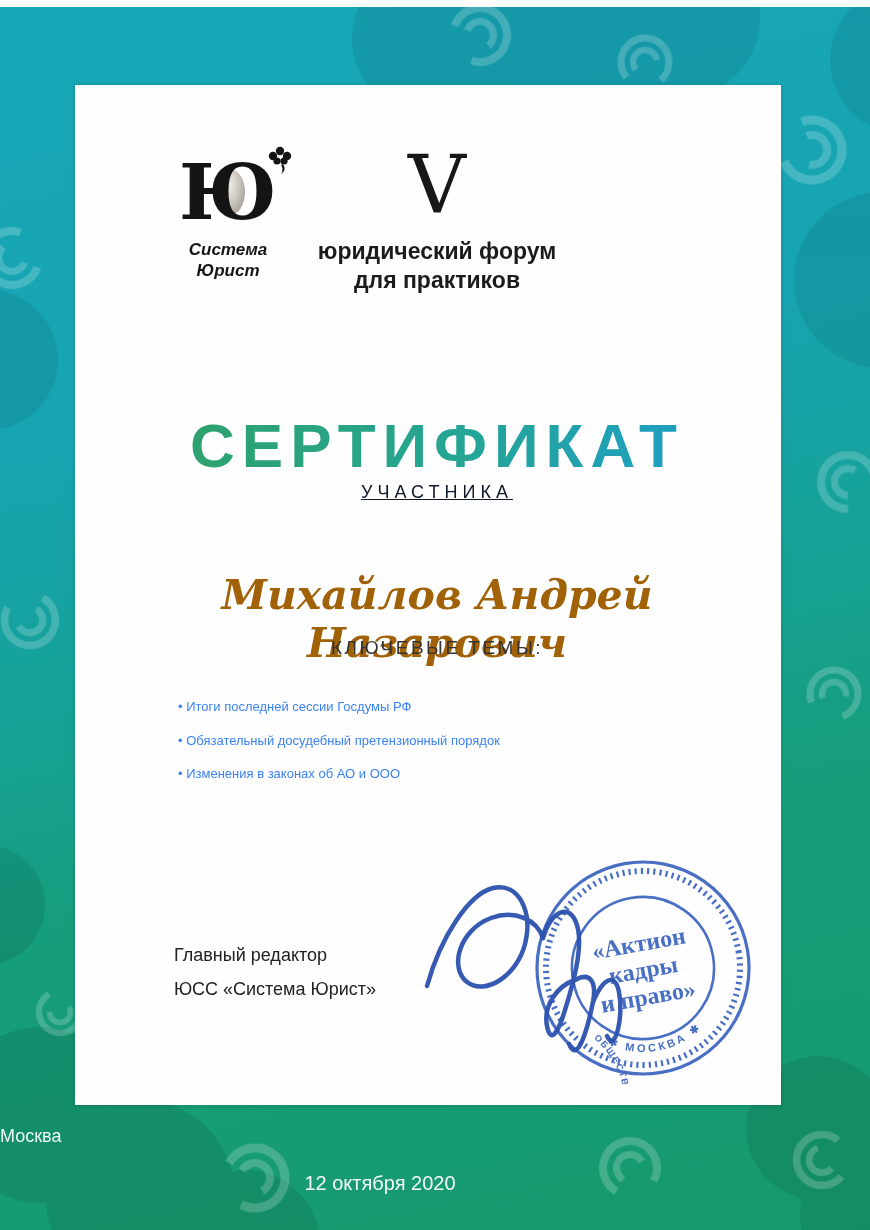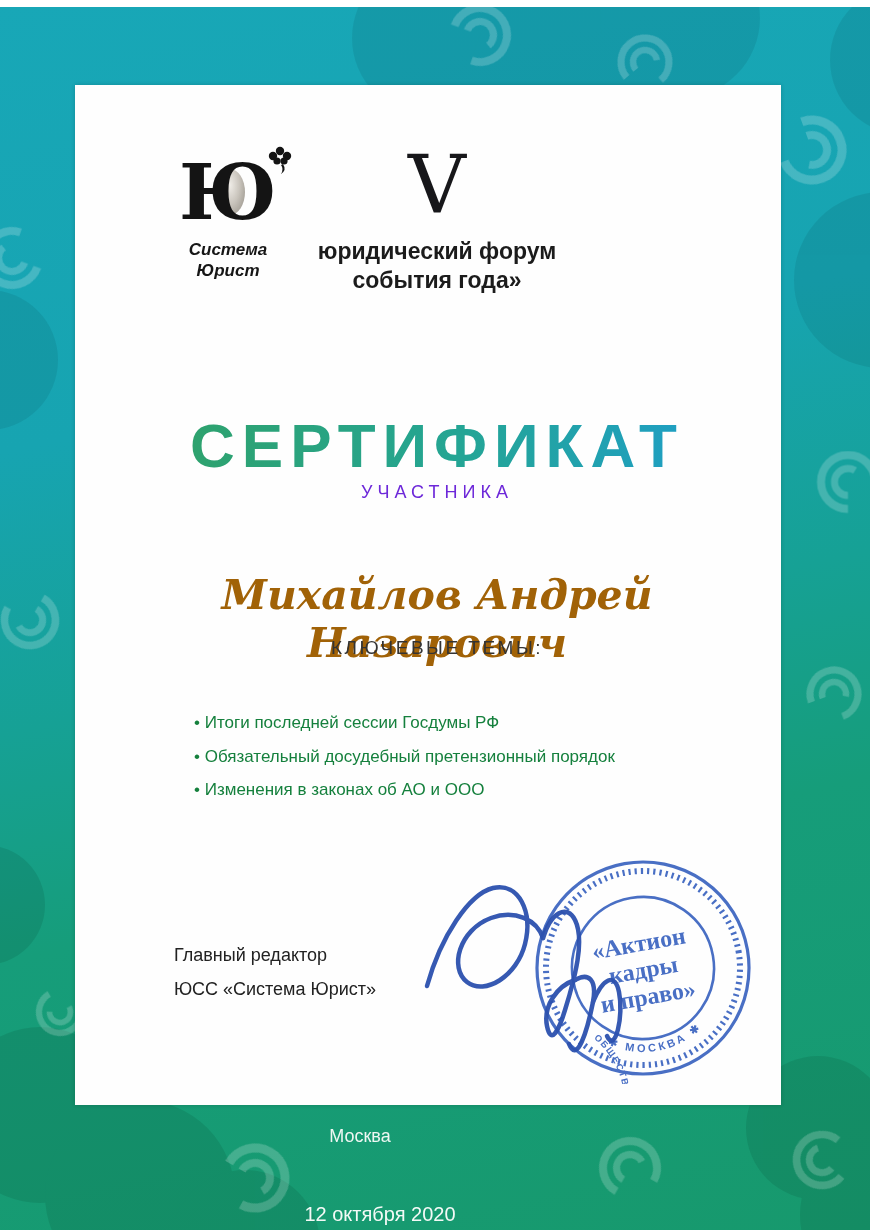--- a/index.html
+++ b/index.html
@@ -30,36 +30,36 @@
     position:relative;z-index:1;font-family:"DejaVu Serif",serif;font-weight:700;
     font-size:76px;line-height:80px;color:#141414;
   }
   .logo-flower{position:absolute;right:-16px;top:-8px;z-index:2;}
   .logo-org{margin-top:2px;font-size:17px;font-weight:700;line-height:21px;color:#161616;font-style:italic;}
   
   .ccol{position:absolute;left:18px;right:0;text-align:center;}
   .numeral{top:60px;font-family:"DejaVu Serif",serif;font-size:80px;line-height:82px;color:#17171a;}
   .forum-lines{top:152px;font-size:23px;font-weight:700;line-height:28.5px;color:#1b1b1b;}
   .title-svg{top:322px;height:78px;}
-  .subtitle{top:397px;font-size:18px;letter-spacing:5px;color:#6d28d9;}
+  .subtitle{top:397px;font-size:18px;letter-spacing:5px;color:#0f172a;text-decoration:underline;}
   .name{top:486px;font-family:"DejaVu Serif",serif;font-style:italic;font-weight:700;
         font-size:41px;color:#a16207;}
   .topics-heading{top:552px;font-size:19px;letter-spacing:2.5px;color:#333;}
   .topics{
-    position:absolute;left:103px;top:612px;margin:16px;padding:0;list-style:none;
-    font-size:17px;color:#15803d;
+    position:absolute;left:103px;top:612px;margin:0;padding:0;list-style:none;
+    font-size:13px;color:#3b82f6;
   }
   .topics li{margin-bottom:13.5px;line-height:20px;}
   .topics li::before{content:"• ";}
   .signatory{position:absolute;left:99px;top:853px;font-size:18px;line-height:34px;color:#222;}
   .stamp-svg{position:absolute;left:452px;top:767px;z-index:2;}
   .sig-svg{position:absolute;left:340px;top:783px;z-index:3;}
-  .footer-city{position:absolute;left:0;width:720px;top:1126px;text-align:center;
+  .footer-city{position:absolute;left:0;width:720px;top:1126px;text-align:left;
     color:#eef7f3;font-size:18px;z-index:2;}
-  .footer-date{position:absolute;left:0;width:760px;top:1203px;text-align:center;
+  .footer-date{position:absolute;left:0;width:760px;top:1172px;text-align:center;
     color:#f4faf7;font-size:20px;z-index:2;}
 </style>
 </head>
 <body>
 
 <div class="page">
 
   <svg class="bg-decor" width="870" height="1230" viewBox="0 0 870 1230">
     <defs>
       <g id="curl" fill="none" stroke="currentColor">
@@ -122,21 +122,21 @@
       </div>
       <div class="logo-org">
         <div>Система</div>
         <div>Юрист</div>
       </div>
     </div>
 
     <div class="ccol numeral">V</div>
     <div class="ccol forum-lines">
       <div>юридический форум</div>
-      <div>события года»</div>
+      <div>для практиков</div>
     </div>
 
     <svg class="ccol title-svg" width="688" height="78" viewBox="0 0 688 78">
       <defs>
         <linearGradient id="titleGrad" x1="0" y1="0" x2="1" y2="0">
           <stop offset="0%" stop-color="#2ea26e"></stop>
           <stop offset="55%" stop-color="#24a595"></stop>
           <stop offset="100%" stop-color="#1f9fc2"></stop>
         </linearGradient>
       </defs>

